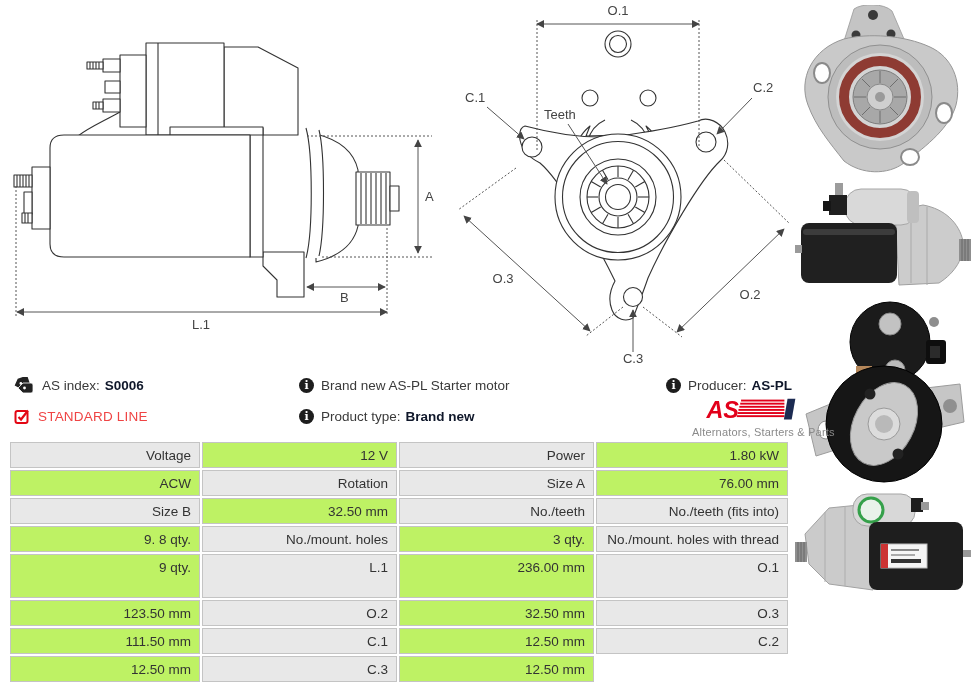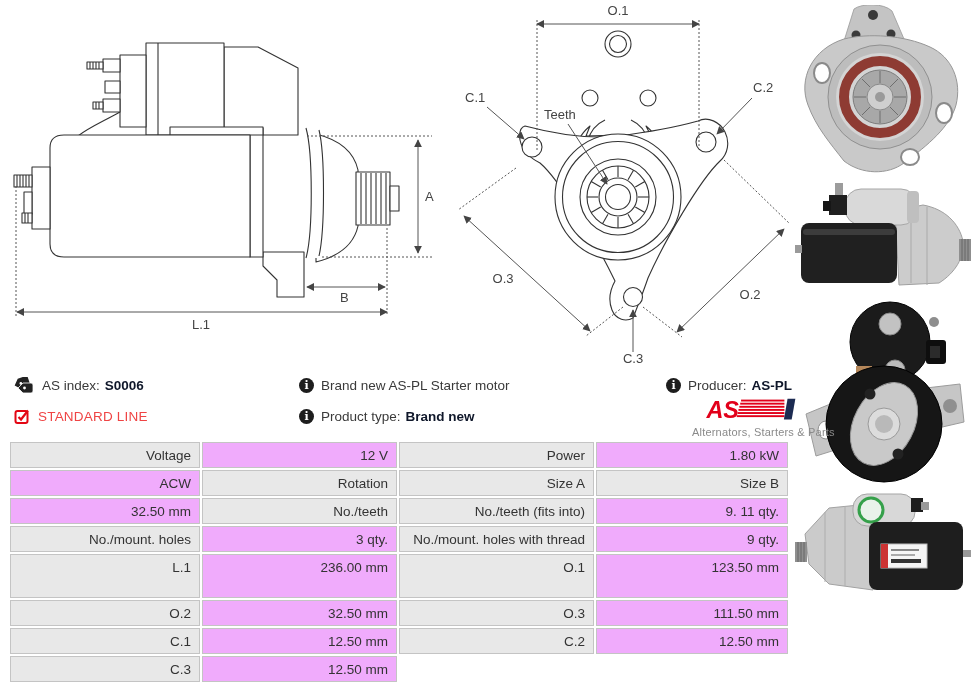--- a/index.html
+++ b/index.html
@@ -16,21 +16,21 @@
   .tagicon,.chkicon{margin-right:8px;flex:0 0 auto;}
   .aspl-logo{position:absolute;left:692px;top:397px;width:112px;text-align:center;}
   .logo-tagline{font-size:11px;color:#8a8a8a;margin-top:-1px;letter-spacing:.2px;white-space:nowrap;}
   
   .spec-table{position:absolute;left:10px;top:442px;width:780px;display:grid;
               grid-template-columns:190px 195px 195px 192px;
               grid-template-rows:26px 26px 26px 26px 44px 26px 26px 26px;gap:2px;}
   .cell{box-sizing:border-box;border:1px solid #c4c4c4;padding:4px 8px 0 8px;font-size:13.5px;line-height:17px;
         color:#333;text-align:right;}
   .cell.label{background:#e8e8e8;}
-  .cell.value{background:#f0abfc;}
+  .cell.value{background:#bef264;}
 </style>
 </head>
 <body>
 
 <div class="page">
 
   <svg style="position:absolute;left:0;top:0;" width="450" height="365" viewBox="0 0 450 365">
     <defs>
       <marker id="arw" viewBox="0 0 10 10" refX="9" refY="5" markerWidth="8" markerHeight="8" orient="auto-start-reverse">
         <path d="M0,0 L10,5 L0,10 z" fill="#444"></path>
@@ -304,27 +304,28 @@
 
   <div class="spec-table">
     <div class="cell label">Voltage</div>
     <div class="cell value">12 V</div>
     <div class="cell label">Power</div>
     <div class="cell value">1.80 kW</div>
 
     <div class="cell value">ACW</div>
     <div class="cell label">Rotation</div>
     <div class="cell label">Size A</div>
+    <div class="cell value">76.00 mm</div>
 
     <div class="cell label">Size B</div>
     <div class="cell value">32.50 mm</div>
     <div class="cell label">No./teeth</div>
 
     <div class="cell label">No./teeth (fits into)</div>
-    <div class="cell value">9. 11 qty.</div>
+    <div class="cell value">9. 8 qty.</div>
     <div class="cell label">No./mount. holes</div>
     <div class="cell value">3 qty.</div>
 
     <div class="cell label">No./mount. holes with thread</div>
     <div class="cell value">9 qty.</div>
     <div class="cell label">L.1</div>
     <div class="cell value">236.00 mm</div>
 
     <div class="cell label">O.1</div>
     <div class="cell value">123.50 mm</div>

